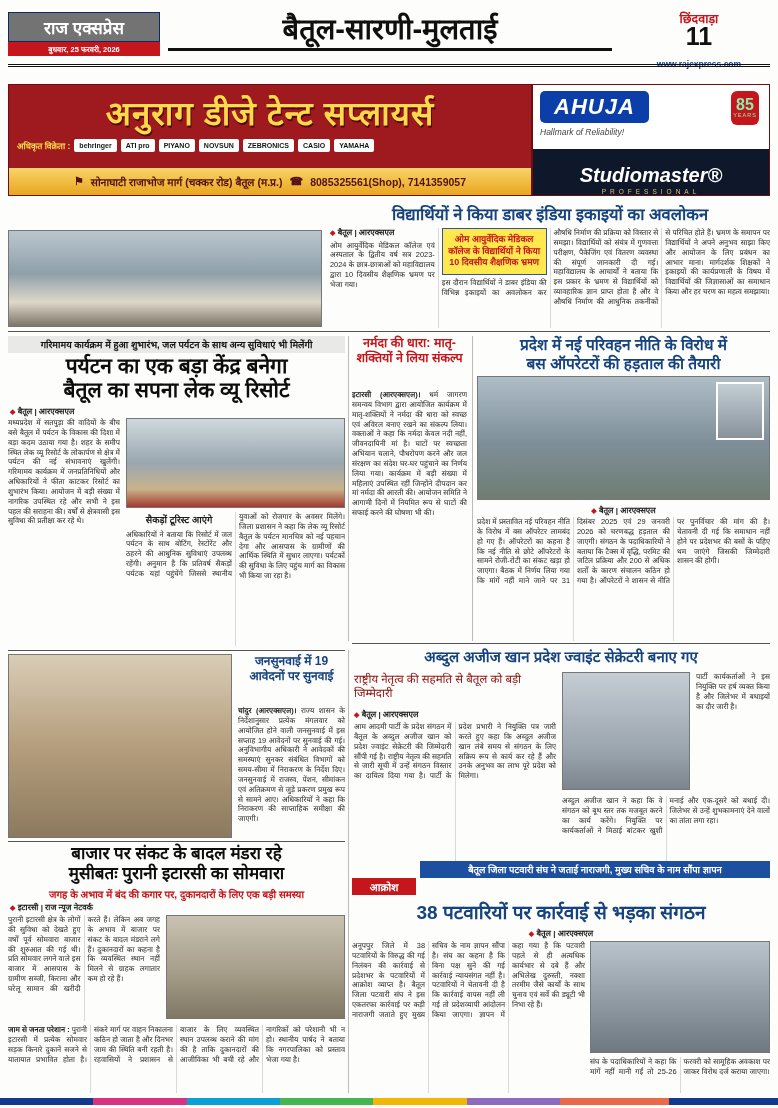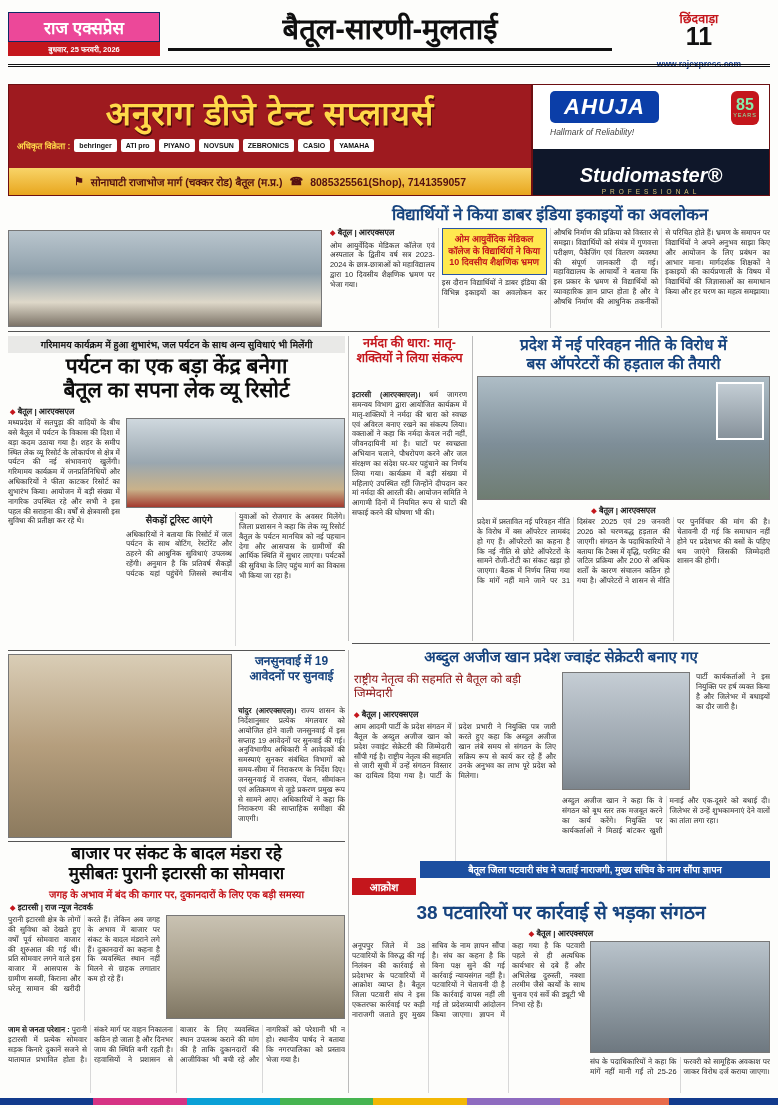--- a/index.html
+++ b/index.html
@@ -1,20 +1,20 @@
 <!DOCTYPE html>
 <html><head>
 <meta charset="utf-8">
 <style>
   * { margin:0; padding:0; box-sizing:border-box; }
   body { background:#9a9a9a; font-family:"Liberation Sans", sans-serif; }
   .page { position:relative; width:778px; height:1108px; background:#fdfdfb; margin:0 auto; overflow:hidden; }
 
   
-  .m-brand { position:absolute; left:8px; top:12px; width:152px; height:30px; background:#ec4899; color:#fff;
+  .m-brand { position:absolute; left:8px; top:12px; width:152px; height:30px; background:#737373; color:#fff;
              display:flex; align-items:center; justify-content:center; font-size:17px; font-weight:bold; border:1px solid #0c2a66; }
   .m-date  { position:absolute; left:8px; top:42px; width:152px; height:14px; background:#c4161c; color:#fff;
              display:flex; align-items:center; justify-content:center; font-size:7.5px; font-weight:bold; }
   .m-title { position:absolute; left:168px; top:8px; width:444px; text-align:center; font-size:29px; font-weight:bold; color:#0f0f0f; }
   .m-title-rule { position:absolute; left:168px; top:48px; width:444px; height:3px; background:#111; }
   .m-edition { position:absolute; left:628px; top:10px; width:142px; text-align:center; color:#c4161c; font-size:12.5px; font-weight:bold; }
   .m-page { position:absolute; left:628px; top:22px; width:142px; text-align:center; font-size:25px; font-weight:bold; color:#111; }
   .m-web { position:absolute; left:628px; top:59px; width:142px; text-align:center; font-size:8.5px; font-weight:bold; color:#123a8c; }
   .m-bottomrule { position:absolute; left:8px; top:64px; width:762px; height:3px; border-top:1px solid #111; border-bottom:1px solid #111; }
 
@@ -22,21 +22,21 @@
   .ad { position:absolute; left:8px; top:84px; width:762px; height:112px; display:flex; background:#9e1a1f; border:1px solid #6d0f12; }
   .ad-left { flex:1; display:flex; flex-direction:column; position:relative;border-radius:8px; }
   .ad-title { padding-top:5px; text-align:center; font-size:33px; font-weight:bold; color:#ffd94a; text-shadow:1px 2px 0 #4e0a0a; letter-spacing:1px; }
   .ad-dealer { display:flex; align-items:center; gap:4px; padding:4px 8px 2px 8px; }
   .ad-dealer-label { color:#ffd94a; font-size:8.5px; font-weight:bold; white-space:nowrap; }
   .brand-chip { background:#fff; color:#141414; font-size:7px; font-weight:bold; padding:3px 5px; border-radius:2px; white-space:nowrap; }
   .ad-address { margin-top:auto; height:27px; background:linear-gradient(180deg,#f8d468,#e8a61e); color:#551010;
                 display:flex; align-items:center; justify-content:center; gap:7px; font-size:10.5px; font-weight:bold; }
   .ad-ico { font-size:11px; }
   .ad-right { width:238px; display:flex; flex-direction:column; border-left:2px solid #6d0f12; }
-  .ahuja-box { flex:1; background:#fff; position:relative; padding:6px 17px; }
+  .ahuja-box { flex:1; background:#fff; position:relative; padding:6px 7px; }
   .ahuja-logo { display:inline-block; background:#0b3ea8; color:#fff; font-style:italic; font-weight:bold; font-size:22px;
                 padding:3px 14px; border-radius:5px; letter-spacing:1px; }
   .years-badge { position:absolute; right:10px; top:6px; width:28px; height:34px; background:#c4161c; color:#86efac; border-radius:6px;
                  display:flex; flex-direction:column; align-items:center; justify-content:center; line-height:1; }
   .years-num { font-size:16px; font-weight:bold; }
   .years-lbl { font-size:5.5px; letter-spacing:1px; }
   .ahuja-tag { margin-top:4px; font-size:8.5px; font-style:italic; color:#444; }
   .studiomaster-box { height:46px; background:#0f172a; color:#fff; display:flex; flex-direction:column; align-items:center; justify-content:flex-end; }
   .sm-name { font-size:20px; font-weight:bold; font-style:italic; }
   .sm-sub { font-size:6.5px; letter-spacing:4px; color:#d9c27a; margin-top:1px; }
@@ -82,21 +82,21 @@
   .photo-inset { position:absolute; right:5px; top:5px; width:48px; height:58px; border:2px solid #fff; background:linear-gradient(180deg,#c3cdd4,#87929b); }
   .a4-byline { position:absolute; left:477px; top:504px; width:293px; text-align:center; }
   .a4-body { left:477px; top:517px; width:293px; height:124px; }
 
   
   .a5-head { position:absolute; left:352px; top:646px; width:418px; text-align:center; font-size:15px; }
   .a5-sub { position:absolute; left:354px; top:672px; width:202px; font-size:11.5px; font-weight:normal; color:#8c1313; line-height:1.25; }
   .a5-byline { position:absolute; left:354px; top:708px; width:202px; }
   .a5-bodyA { left:354px; top:722px; width:202px; height:152px; }
   .a5-photo { left:562px; top:672px; width:128px; height:118px; background:linear-gradient(180deg,#c5cdd4 0%,#98a2ab 70%,#7c858d 100%); }
-  .a5-bodyB { left:696px; top:672px; width:74px; height:118px; }
+  .a5-bodyB { left:696px; top:672px; width:74px; height:118px;font-family:Liberation Serif, serif; }
   .a5-bodyC { left:562px; top:796px; width:208px; height:78px; }
 
   
   .a6-head { position:absolute; left:238px; top:654px; width:107px; text-align:center; font-size:12px; line-height:1.25; }
   .a6-body { left:238px; top:706px; width:107px; height:132px; }
 
   
   .a7-marketphoto { left:8px; top:654px; width:224px; height:184px; background:linear-gradient(180deg,#d9cdb6 0%,#b59e7d 50%,#8c7a5e 100%); }
 
   

